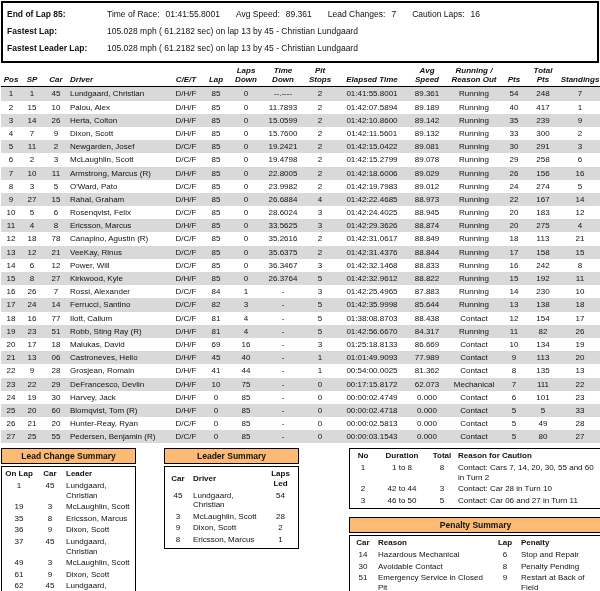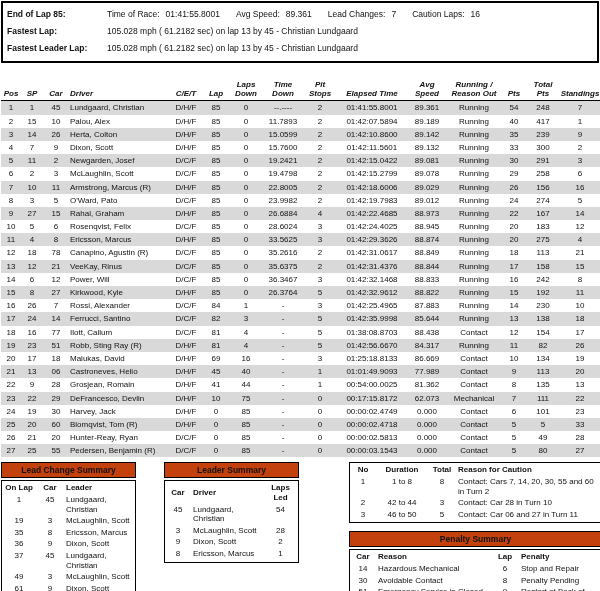--- a/index.html
+++ b/index.html
@@ -1,21 +1,21 @@
 <!DOCTYPE html>
 <html><head>
 <meta charset="utf-8">
 <style>
   * { margin:0; padding:0; box-sizing:border-box; }
   html,body { width:600px; background:#ffffff; color:#111;
     font-family:"Liberation Sans","DejaVu Sans",sans-serif; }
   body { width:600px; height:591px; padding:1px; overflow:hidden; }
 
   
-  .infobox { border:2px solid #000; padding:3px 4px 4px 4px; margin-bottom:16px; }
+  .infobox { border:2px solid #000; padding:3px 4px 4px 4px; margin-bottom:2px; }
   .inforow { display:flex; align-items:baseline; font-size:8.5px; line-height:17px; }
   .infolabel { font-weight:bold; width:100px; flex:0 0 100px; }
   .stats { display:flex; }
   .stat { margin-right:16px; white-space:nowrap; }
   .stat .v { margin-left:6px; }
 
   
   table { border-collapse:collapse; table-layout:fixed; }
   .results { width:598px; font-size:8px; }
   .results th { font-weight:bold; vertical-align:bottom; text-align:center;
@@ -26,21 +26,21 @@
     white-space:nowrap; overflow:hidden; }
   .results td:nth-child(4) { text-align:left; }
   .results tbody tr:nth-child(odd) { background:#d9d9d9; }
 
   
   .summaries { display:flex; margin-top:5px; align-items:flex-start; }
   .sumcol1 { width:135px; flex:0 0 135px; }
   .sumcol2 { width:135px; flex:0 0 135px; margin-left:28px; }
   .sumcol3 { width:253px; flex:0 0 253px; margin-left:50px; }
   .sumtitle { border:1px solid #000; font-weight:bold; font-size:8.5px;
-    text-align:center; padding:2px 0; margin-bottom:2px; background:#c2410c; }
+    text-align:center; padding:2px 0; margin-bottom:2px; background:#fdba74; }
   .sumbody { border:1px solid #000; padding:1px 0 2px 0; }
   .sumbody table { width:100%; font-size:8px; }
   .sumbody th { font-weight:bold; text-align:center; padding:1px 2px; line-height:1.2; }
   .sumbody td { text-align:center; padding:1px 2px; line-height:1.2; vertical-align:top; }
   .lead-change th:nth-child(3), .lead-change td:nth-child(3) { text-align:left; }
   .leader th:nth-child(2),     .leader td:nth-child(2)       { text-align:left; }
   .caution th:nth-child(4),    .caution td:nth-child(4)      { text-align:left; }
   .penalty th:nth-child(2),    .penalty td:nth-child(2)      { text-align:left; }
   .penalty th:nth-child(4),    .penalty td:nth-child(4)      { text-align:left; }
   .penalty-box { margin-top:8px; }

